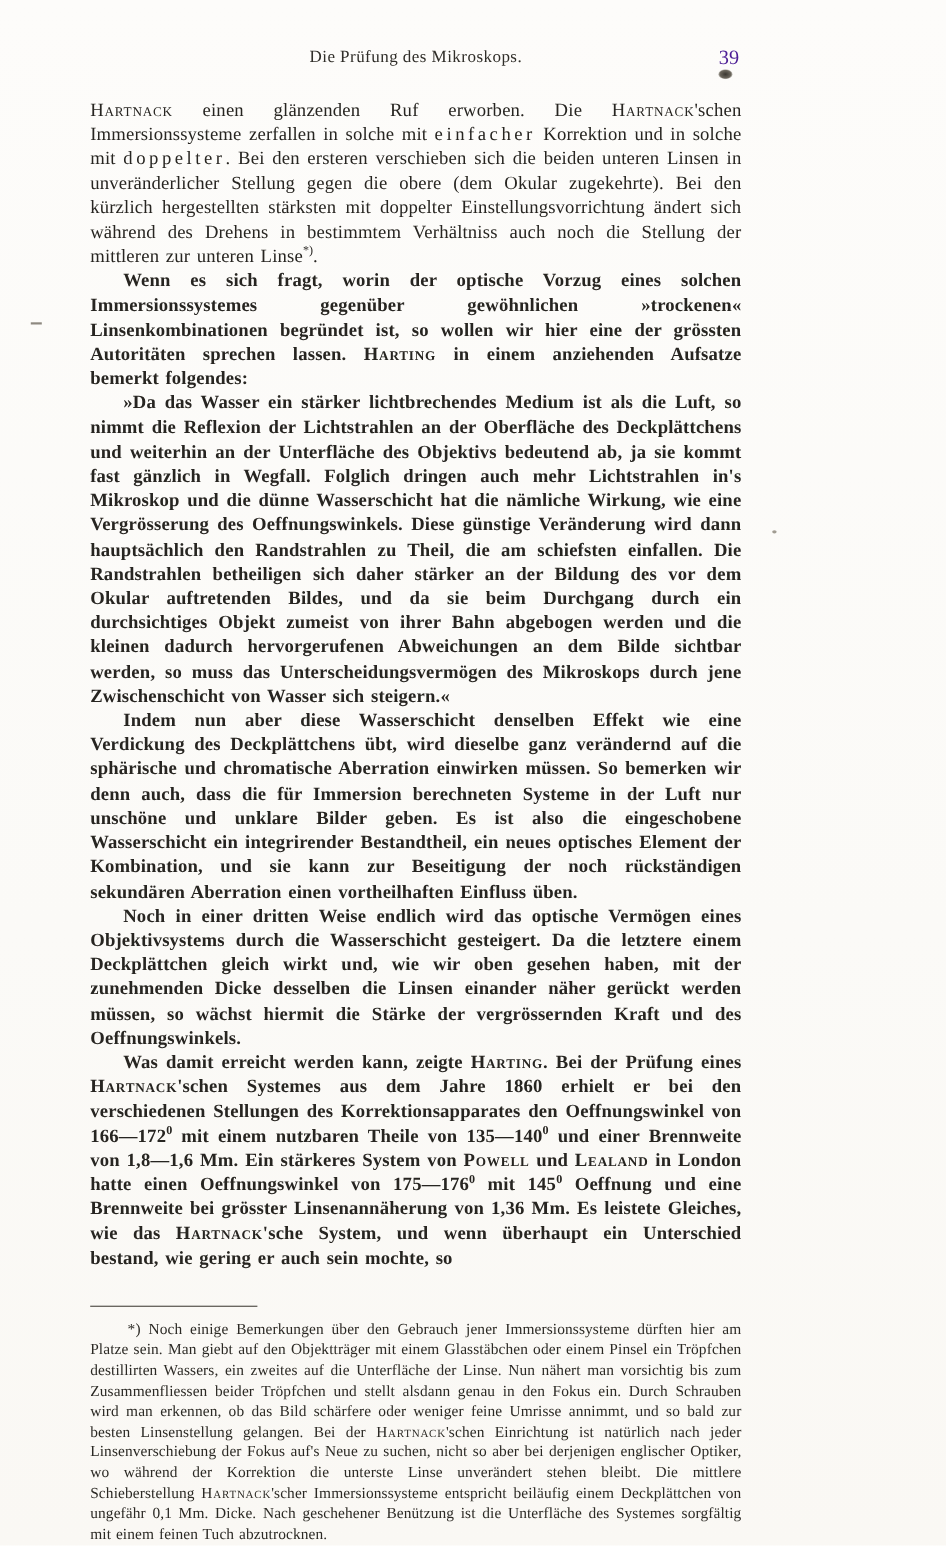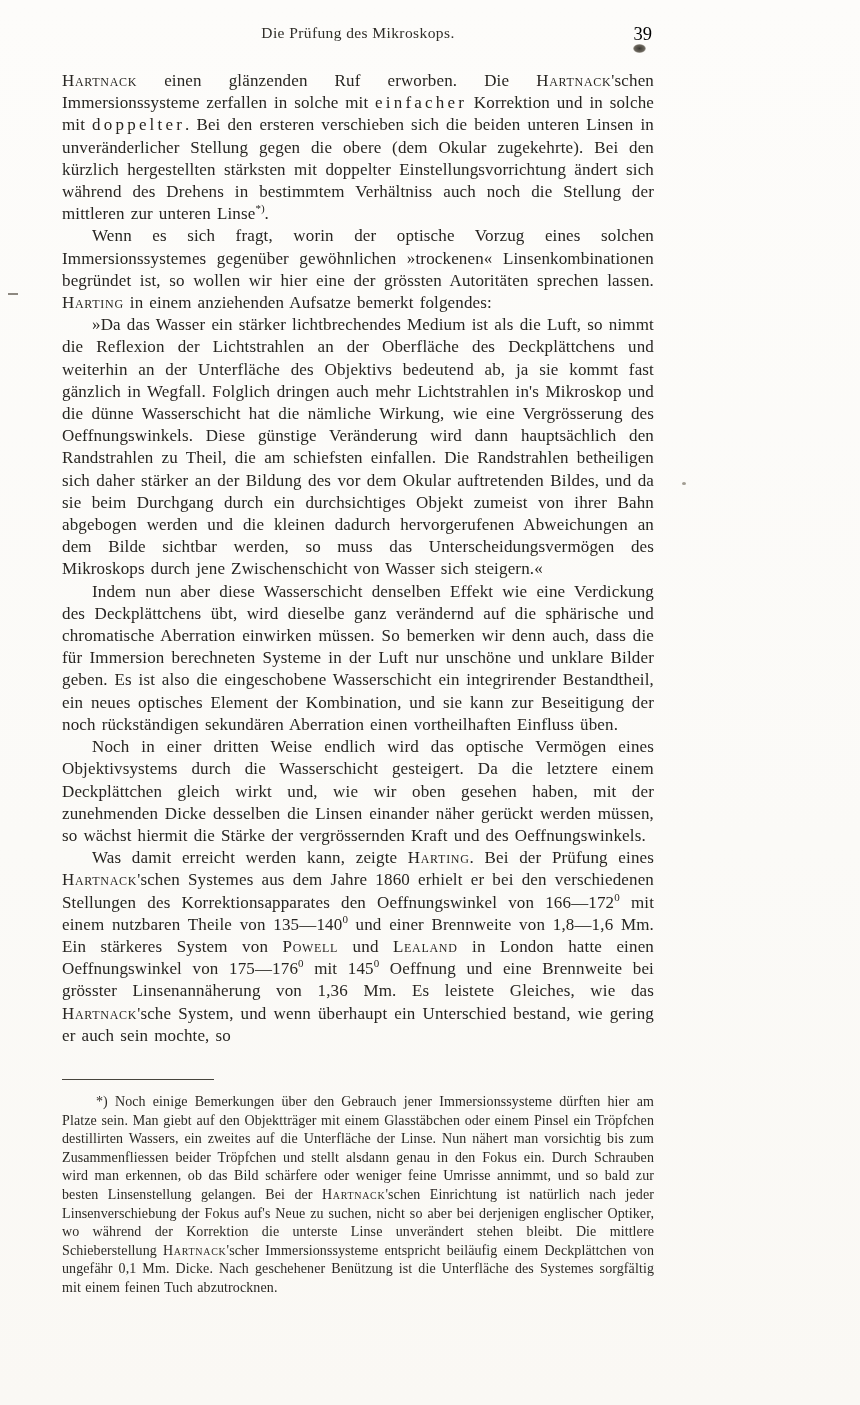--- a/index.html
+++ b/index.html
@@ -6,62 +6,63 @@
   html, body { width: 860px; }
   body {
     background: linear-gradient(180deg, #fdfcfa 0%, #fbfaf7 60%, #faf8f4 100%);
     font-family: "Liberation Serif", "DejaVu Serif", serif;
     color: #272521;
   }
   .page {
     position: relative;
     width: 696px;
     height: 1405px;
-    padding: 20px 42px 40px 62px;
+    padding: 39px 42px 40px 62px;
     overflow: hidden;
+    margin-left: 20px;
   }
   .running-head {
     position: relative;
     height: 30px;
     margin-bottom: 20px;
   }
   .running-title {
     position: absolute;
     left: 50%;
     transform: translateX(-50%);
     top: 4px;
     font-size: 15.5px;
     letter-spacing: 0.4px;
     color: #302e29;
   }
   .page-number {
     position: absolute;
     right: 2px;
     top: 4px;
     font-size: 18.5px;
-    color: #000000;
+    color: #4c1d95;
   }
   .ink-smudge {
     position: absolute;
     right: 8px;
     top: 24px;
     width: 13px;
     height: 9px;
     border-radius: 50%;
     background: radial-gradient(ellipse at center, #3a3731 0%, #6b665c 55%, rgba(107,102,92,0) 78%);
     filter: blur(0.4px);
   }
   .body-text p {
     font-size: 17px;
     line-height: 22.2px;
     text-align: justify;
     letter-spacing: 0.15px;
     word-spacing: 1.6px;
   }
-  .para.indent { text-indent: 30px; }
+  .para.indent { text-indent: 30px; font-weight: bold; }
   .sc { font-variant: small-caps; letter-spacing: 0.7px; }
   .sp { letter-spacing: 3.2px; }
   sup.sup { font-size: 11px; line-height: 0; vertical-align: super; letter-spacing: 0; }
   .footnote-section { margin-top: 32px; }
   .footnote-rule {
     width: 152px;
     border: 0;
     border-top: 1.4px solid #47443d;
     margin-bottom: 13px;
   }

